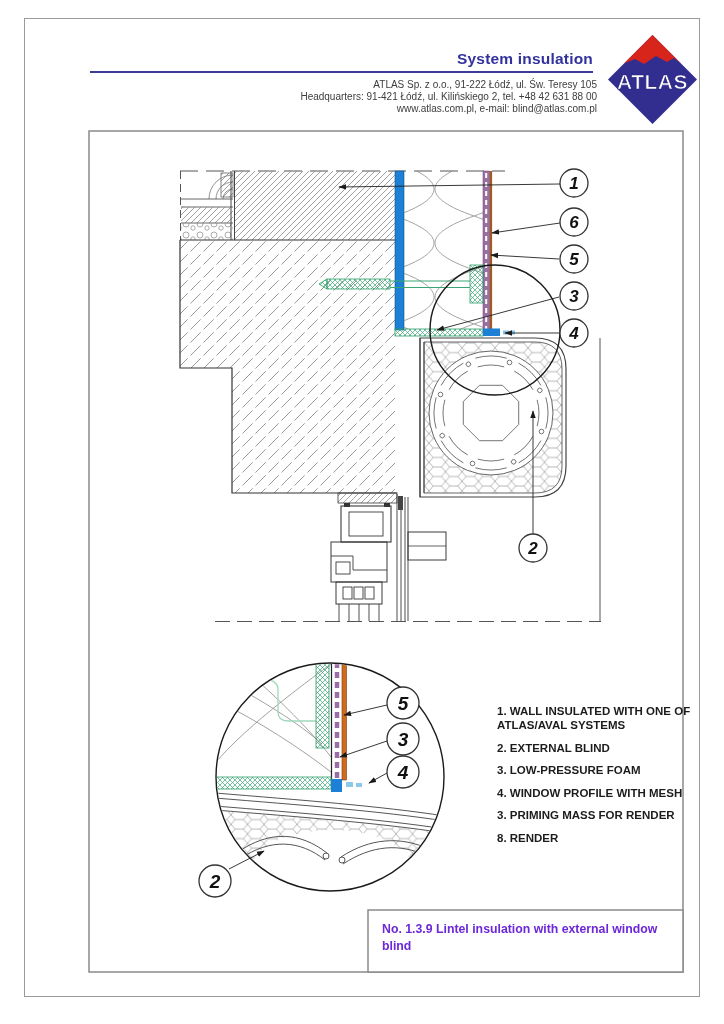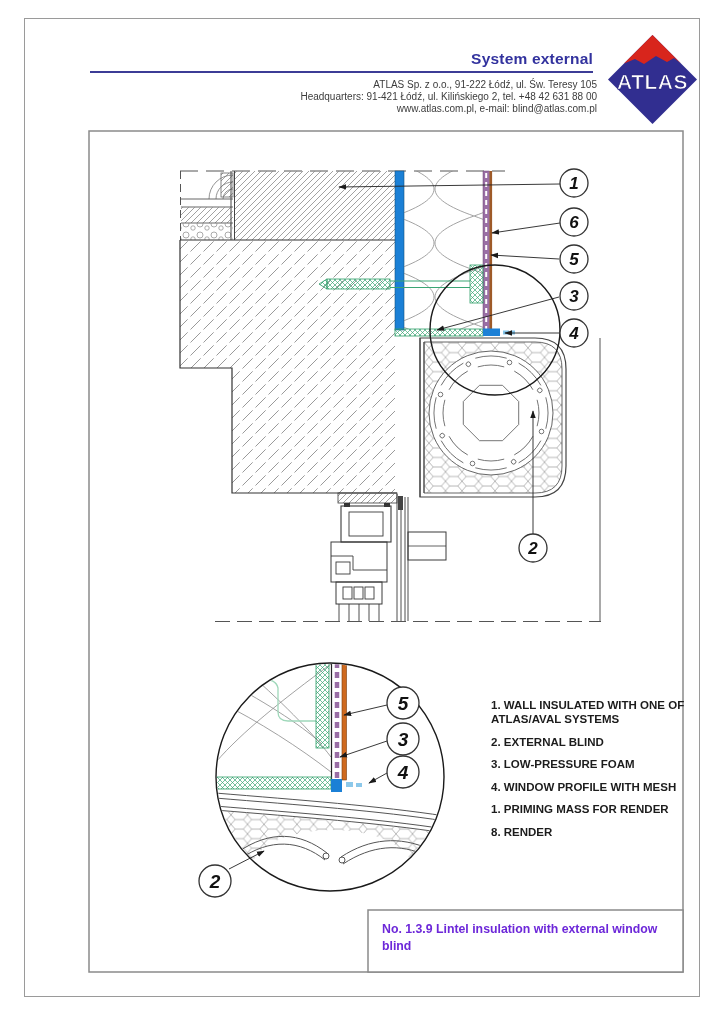--- a/index.html
+++ b/index.html
@@ -8,21 +8,21 @@
   .page-border{position:absolute;left:24px;top:18px;width:674px;height:977px;
         border:1px solid #9a9a9a;}
   .hdr-title{position:absolute;right:131px;top:50px;font-size:15.5px;font-weight:bold;
         color:#32329e;letter-spacing:.2px;}
   .hdr-rule{position:absolute;left:90px;top:71px;width:503px;height:2px;background:#3c3c96;}
   .hdr-addr{position:absolute;right:127px;font-size:10px;color:#3c3c3c;white-space:nowrap;}
   .a1{top:79px}.a2{top:91px}.a3{top:103px}
   .logo{position:absolute;left:604px;top:31px;}
   .drawing{position:absolute;left:0;top:0;}
   .legend{position:absolute;left:487px;top:694px;width:214px;}
-  .legend ul{list-style:none;margin:4px;padding:0;}
+  .legend ul{list-style:none;margin:10px;padding:0;}
   .legend li{font-size:11.5px;font-weight:bold;color:#1c1c1c;line-height:1.26;margin-bottom:8px;}
   .title-block-text{position:absolute;left:382px;top:921px;width:300px;font-size:12.3px;
         font-weight:bold;color:#6d28d9;line-height:1.35;}
   svg text.co{font-family:"Liberation Sans",sans-serif;font-style:italic;font-weight:bold;fill:#111;}
 </style>
 </head>
 <body>
 
 <div class="page">
   <div class="page-border"></div>
@@ -240,37 +240,37 @@
           <circle cx="403" cy="772" r="16" fill="#fff" stroke="#333" stroke-width="1.3"></circle>
         <text class="co" x="403" y="779" font-size="19" text-anchor="middle">4</text>
         </g>
       <g>
           <circle cx="215" cy="881" r="16" fill="#fff" stroke="#333" stroke-width="1.3"></circle>
         <text class="co" x="215" y="888" font-size="19" text-anchor="middle">2</text>
         </g>
     </g>
   </svg>
 
-  <div class="hdr-title">System external</div>
+  <div class="hdr-title">System insulation</div>
   <div class="hdr-rule"></div>
   <div class="hdr-addr a1">ATLAS Sp. z o.o.,  91-222 Łódź, ul. Św. Teresy 105</div>
   <div class="hdr-addr a2">Headquarters: 91-421 Łódź, ul. Kilińskiego 2,  tel. +48 42 631 88 00</div>
   <div class="hdr-addr a3">www.atlas.com.pl,   e-mail: blind@atlas.com.pl</div>
 
   <svg class="logo" width="97" height="97" viewBox="0 0 97 97">
     <polygon points="48.5,4 93,48.5 48.5,93 4,48.5" fill="#312e90"></polygon>
     <path d="M48.5,4 L20,32.5 L31,28 L40,33 L52,25 L63,31 L70,27 L77,32.5 Z" fill="#d8251c"></path>
     <text x="48.5" y="58" text-anchor="middle" font-size="21" font-weight="bold" font-family="Liberation Sans, sans-serif" fill="#ffffff" stroke="#241f7a" stroke-width="0.7" letter-spacing="0.5">ATLAS</text>
   </svg>
 
   <div class="legend">
     <ul>
       <li>1. WALL INSULATED WITH ONE OF ATLAS/AVAL SYSTEMS</li>
       <li>2. EXTERNAL BLIND</li>
       <li>3. LOW-PRESSURE FOAM</li>
       <li>4. WINDOW PROFILE WITH MESH</li>
-      <li>1. PRIMING MASS FOR RENDER</li>
+      <li>3. PRIMING MASS FOR RENDER</li>
       <li>8. RENDER</li>
     </ul>
   </div>
 
   <div class="title-block-text">No. 1.3.9 Lintel insulation with external window blind</div>
 </div>
 
 </body></html>

